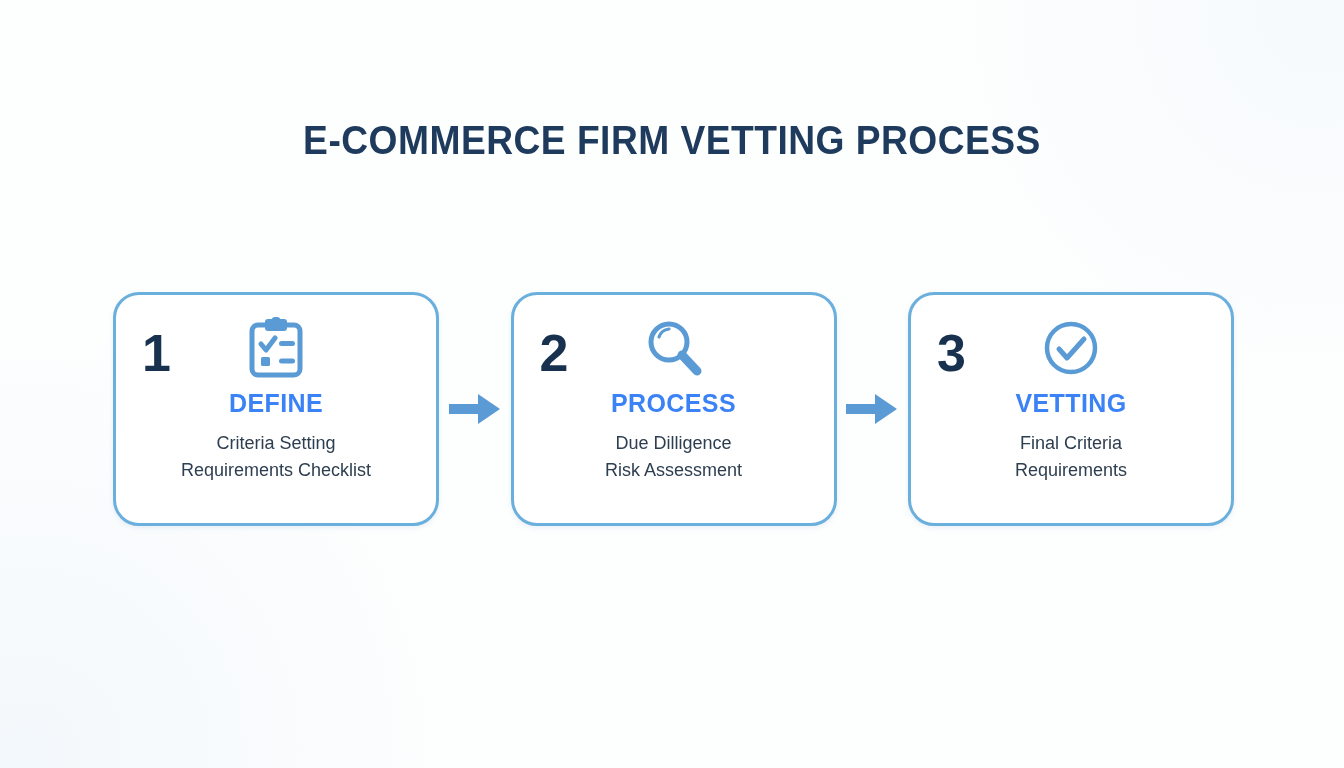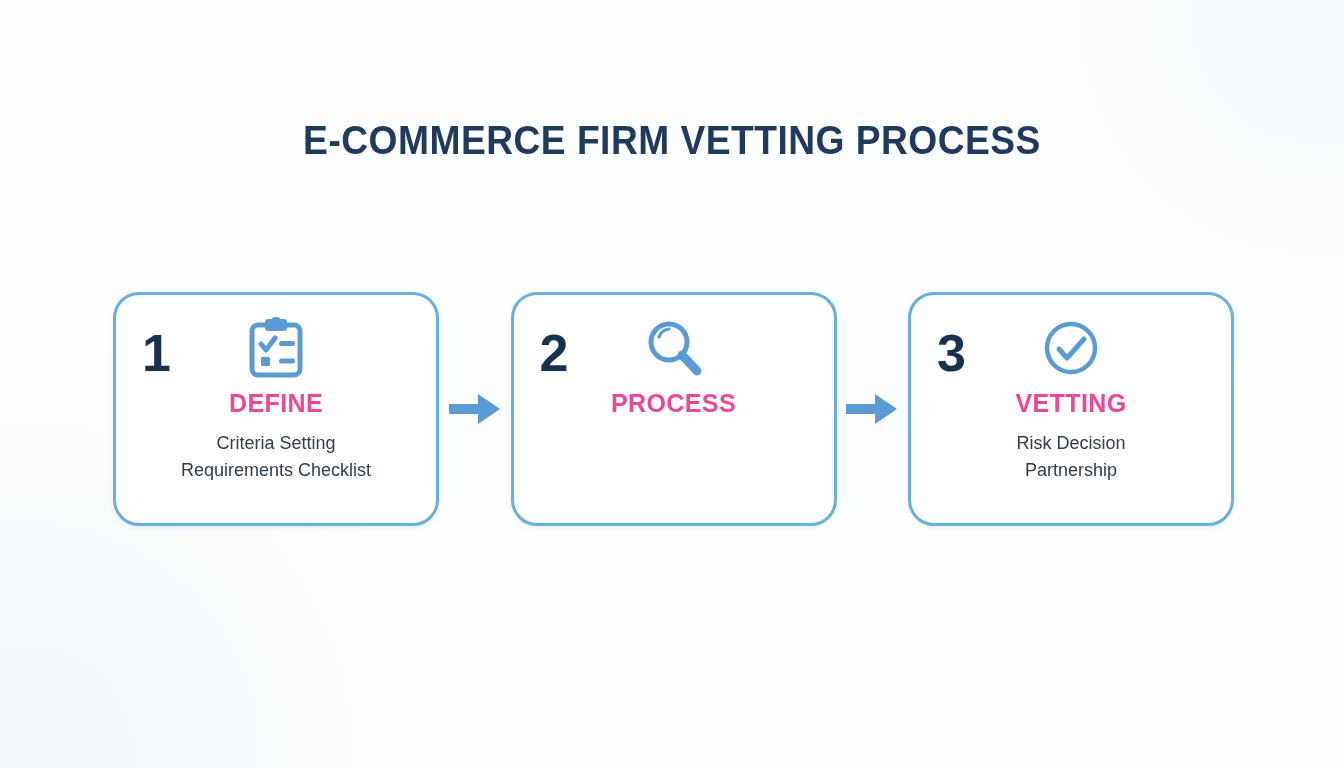--- a/index.html
+++ b/index.html
@@ -81,21 +81,21 @@
     height: 66px;
     display: flex;
     align-items: center;
     justify-content: center;
   }
 
   .step-title {
     margin-top: 8px;
     font-size: 25px;
     font-weight: bold;
-    color: #ec4899;
+    color: #3b82f6;
     letter-spacing: 0.4px;
     text-align: center;
   }
 
   .step-desc {
     margin-top: 12px;
     font-size: 18px;
     color: #2d3e50;
     line-height: 1.48;
     text-align: center;
@@ -160,20 +160,24 @@
         <circle cx="26" cy="25" r="18" stroke="#5b9bd5" stroke-width="5" fill="none"></circle>
 
         <path d="M16 20 a12 12 0 0 1 10 -8" stroke="#5b9bd5" stroke-width="3.2" stroke-linecap="round" fill="none"></path>
 
         <path d="M39 38 L54 54" stroke="#5b9bd5" stroke-width="9" stroke-linecap="round"></path>
       </svg>
     </div>
 
     <div class="step-title">PROCESS</div>
 
+    <div class="step-desc">
+      <div>Due Dilligence</div>
+      <div>Risk Assessment</div>
+    </div>
   </div>
 
   <div class="arrow">
     <svg width="52" height="32" viewBox="0 0 52 32" fill="none">
       <path d="M0 11 H29 V1 L51 16 L29 31 V21 H0 Z" fill="#5b9bd5"></path>
     </svg>
   </div>
 
   <div class="card">
     <div class="step-number">3</div>
@@ -181,18 +185,18 @@
     <div class="icon-wrap">
       <svg width="58" height="58" viewBox="0 0 58 58" fill="none">
         <circle cx="29" cy="29" r="24" stroke="#5b9bd5" stroke-width="4.5" fill="none"></circle>
         <path d="M17 30 l8 9 l17 -19" stroke="#5b9bd5" stroke-width="5" stroke-linecap="round" stroke-linejoin="round" fill="none"></path>
       </svg>
     </div>
 
     <div class="step-title">VETTING</div>
 
     <div class="step-desc">
-      <div>Risk Decision</div>
-      <div>Partnership</div>
+      <div>Final Criteria</div>
+      <div>Requirements</div>
     </div>
   </div>
 
 </div>
 
 </body></html>

